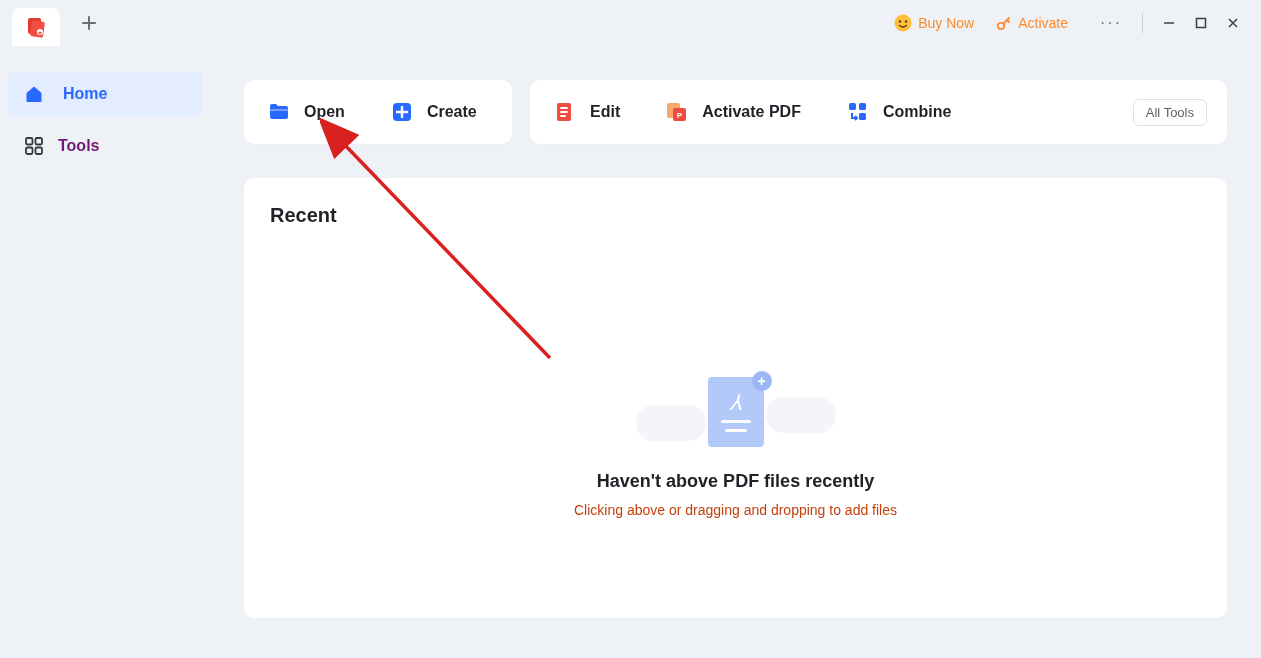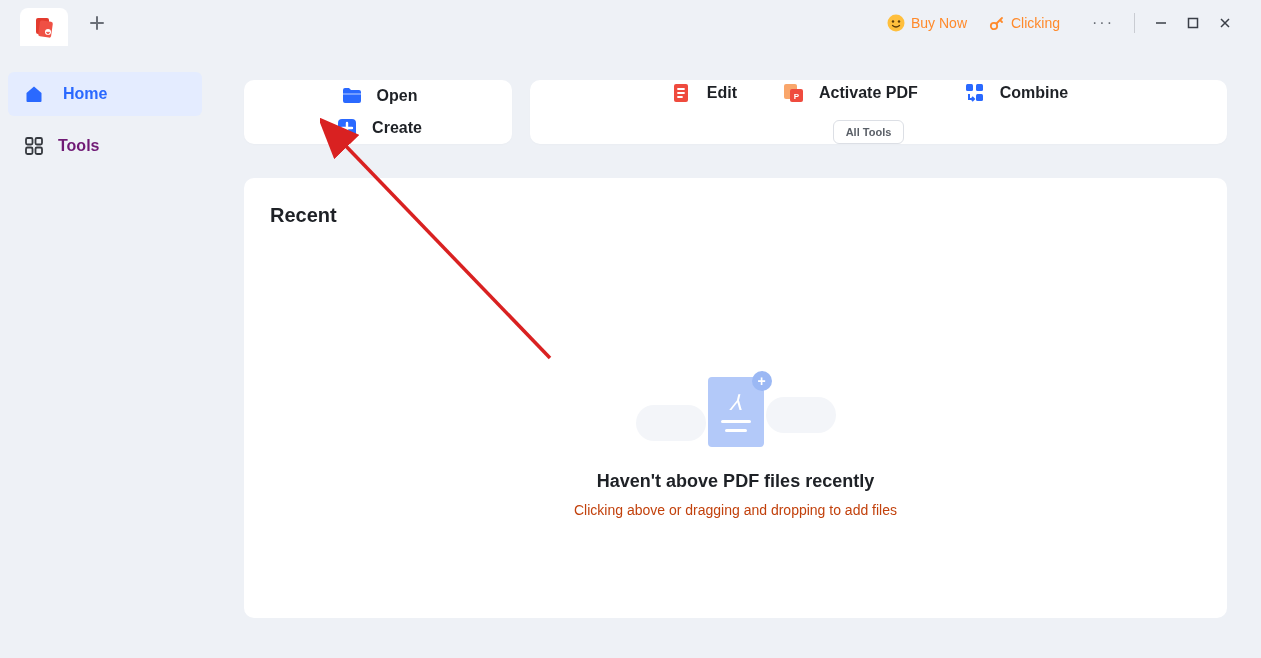--- a/index.html
+++ b/index.html
@@ -10,21 +10,21 @@
     background: #eef1f6;
     overflow: hidden;
     position: relative;
   }
   
   .titlebar {
     height: 46px;
     background: #eef1f6;
     display: flex;
     align-items: center;
-    padding: 0 20px;
+    padding: 0 12px;
   }
   .tab {
     width: 48px;
     height: 38px;
     margin-top: 8px;
     background: #ffffff;
     border-top-left-radius: 8px;
     border-top-right-radius: 8px;
     display: flex;
     align-items: center;
@@ -117,21 +117,20 @@
     gap: 18px;
     margin-bottom: 34px;
   }
   .card {
     background: #ffffff;
     border-radius: 10px;
     display: flex;
     align-items: center;
     height: 64px;
     box-shadow: 0 1px 2px rgba(0,0,0,0.02);
-    flex-direction: column;
   }
   .card-small { width: 268px; }
   .card-large { flex: 1; justify-content: space-between; padding-right: 20px; }
   .act-btn {
     display: flex;
     align-items: center;
     gap: 12px;
     padding: 0 22px;
     height: 100%;
     cursor: pointer;
@@ -143,24 +142,24 @@
     width: 26px;
     height: 26px;
     display: flex;
     align-items: center;
     justify-content: center;
   }
   .all-tools-btn {
     border: 1px solid #dcdfe5;
     border-radius: 6px;
     padding: 5px 12px;
-    font-size: 11px;
+    font-size: 13px;
     color: #5a5f67;
     cursor: pointer;
-    font-weight: 700;
+    font-weight: 400;
   }
 
   .recent-card {
     background: #ffffff;
     border-radius: 10px;
     padding: 26px 26px 60px 26px;
     min-height: 440px;
   }
   .recent-title {
     font-size: 20px;
@@ -269,21 +268,21 @@
       <circle cx="12" cy="7.5" r="1.2" fill="#5b3b09"></circle>
       <path d="M5.5 11.5 Q9 14.5 12.5 11.5" stroke="#5b3b09" stroke-width="1.3" fill="none" stroke-linecap="round"></path>
     </svg>
     <span>Buy Now</span>
   </div>
   <div class="promo">
     <svg width="16" height="16" viewBox="0 0 16 16">
       <circle cx="5" cy="11" r="3.2" fill="none" stroke="#ff8a2b" stroke-width="1.8"></circle>
       <path d="M7.5 8.5 L13 3 M11 5 L13 7" stroke="#ff8a2b" stroke-width="1.8" stroke-linecap="round"></path>
     </svg>
-    <span>Clicking</span>
+    <span>Activate</span>
   </div>
   <div class="more-btn">
     <span>···</span>
   </div>
   <div class="divider"></div>
   <div class="win-btn">
     <svg width="12" height="12" viewBox="0 0 12 12">
         <path d="M1 6h10" stroke="#3a3f47" stroke-width="1.5"></path>
       </svg>
   </div>

